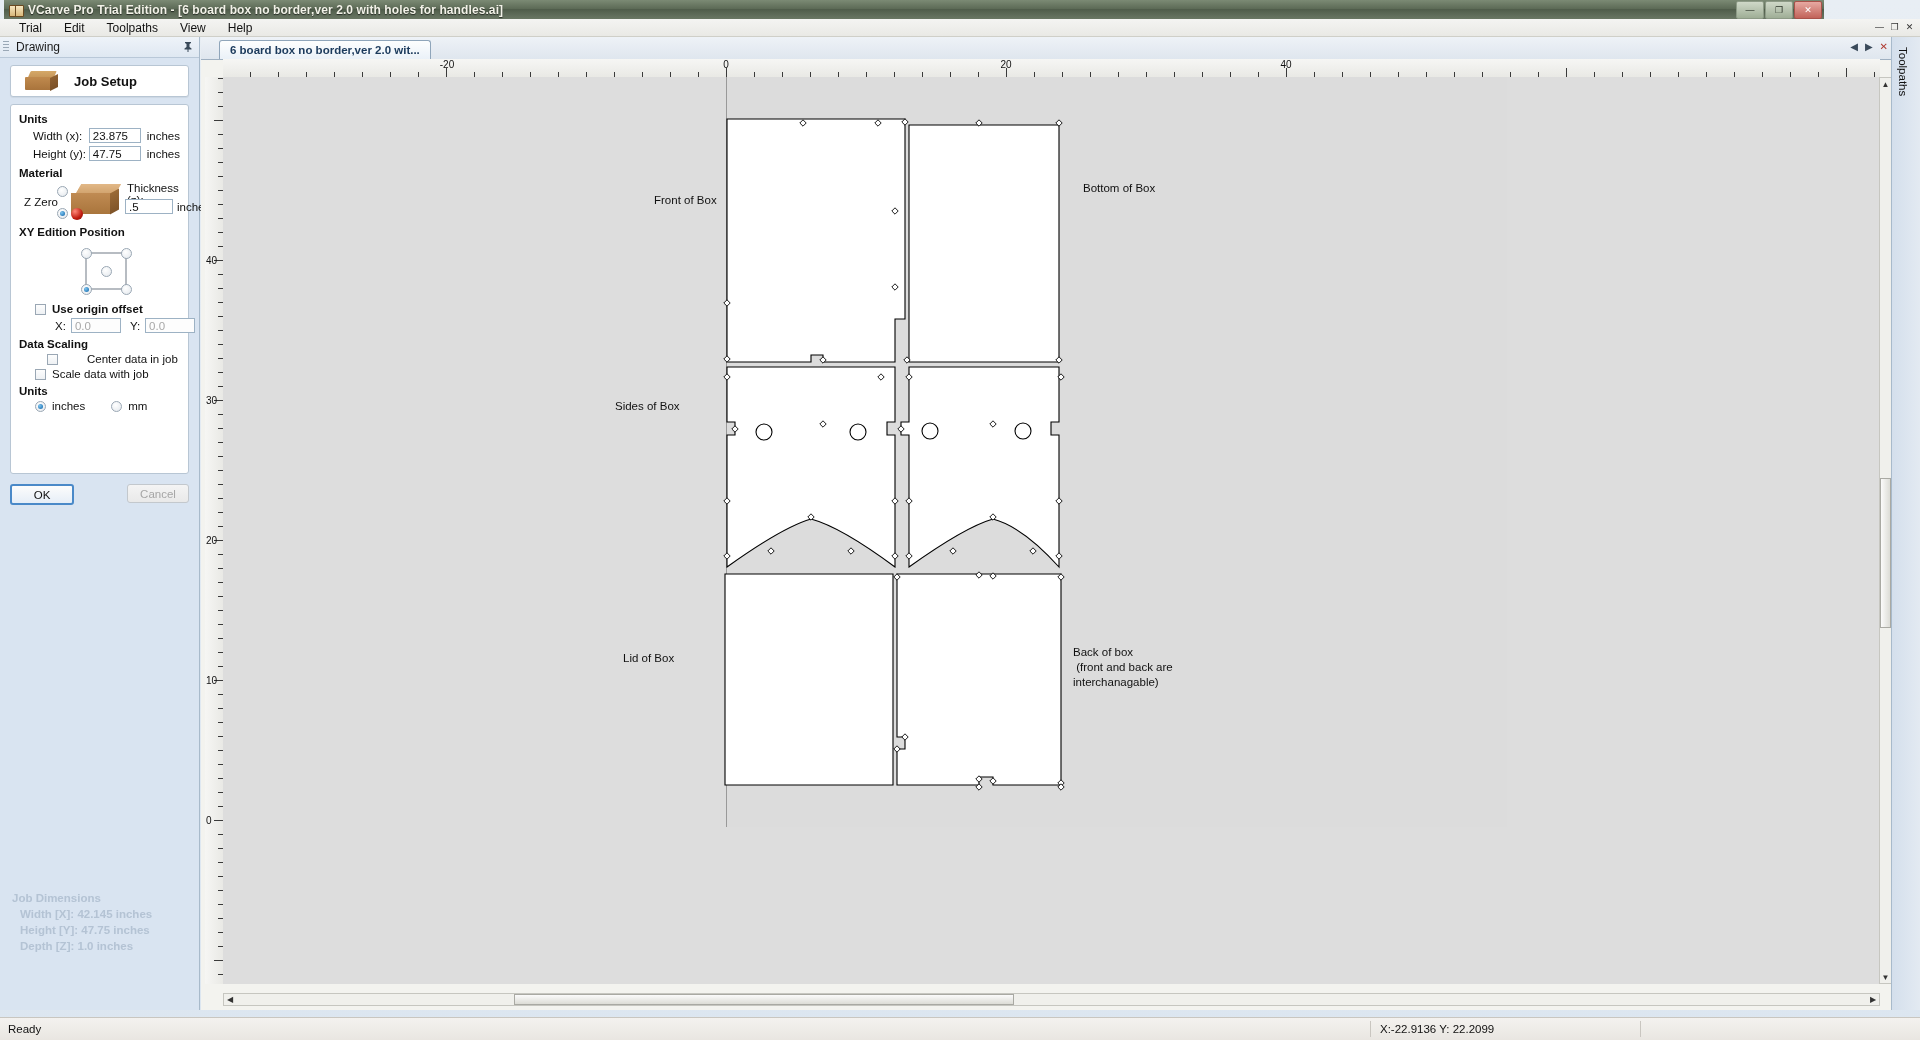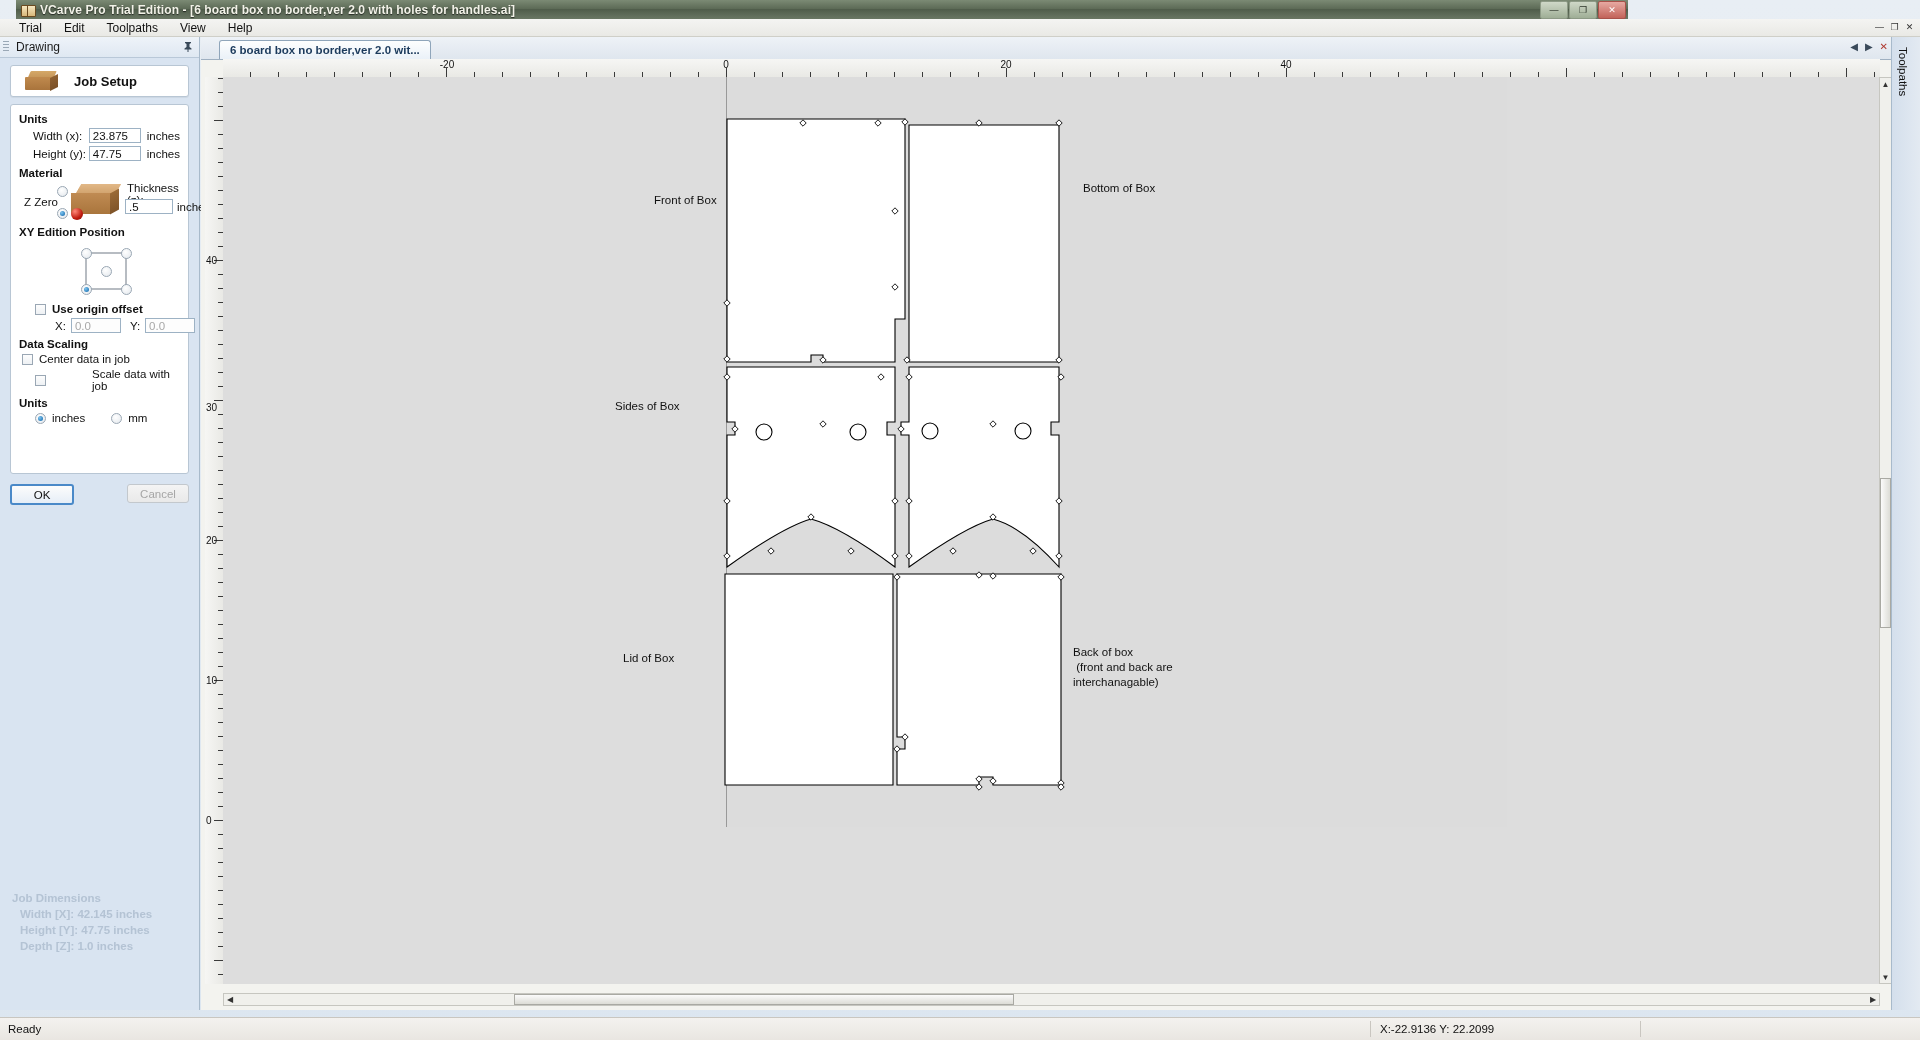--- a/index.html
+++ b/index.html
@@ -8,21 +8,21 @@
     font-family:"Liberation Sans", sans-serif;
     font-size:12px;
     background:#d4d0c8;
     overflow:hidden;
     -webkit-font-smoothing:none;
   }
   .app{position:relative;width:1920px;height:1040px;overflow:hidden;
        background:linear-gradient(#e8eef4,#dce6f0);}
 
   
-  .titlebar{position:absolute;left:16px;top:0;width:1612px;height:19px;
+  .titlebar{position:absolute;left:4px;top:0;width:1820px;height:19px;
     background:linear-gradient(#7b8a74,#5d6b57 45%,#4e5b49 46%,#6a7764);
     display:flex;align-items:center;}
   .titlebar-icon{width:16px;height:14px;margin:0 4px 0 4px;position:relative;}
   .titlebar-icon .bk{position:absolute;left:1px;top:2px;width:13px;height:10px;
     background:linear-gradient(#f6e7c0,#d8b77a);border:1px solid #6b4a20;border-radius:1px;}
   .titlebar-icon .bk:after{content:"";position:absolute;left:5px;top:0;width:1px;height:10px;background:#6b4a20;}
   .titlebar-text{color:#f2f2e8;font-size:12px;font-weight:bold;text-shadow:0 1px 1px rgba(0,0,0,.6);letter-spacing:.1px;}
   .win-btns{position:absolute;right:2px;top:1px;display:flex;gap:1px;}
   .win-btn{width:26px;height:16px;border:1px solid #8d9a86;border-radius:2px;
     background:linear-gradient(#cfd8c8,#9fae96);color:#2b3328;font-size:9px;
@@ -273,25 +273,25 @@
         <div class="chklab">Use origin offset</div>
       </div>
       <div class="row" style="margin-left:36px;">
         <div class="lbl">X:</div>
         <input class="tin dim" style="width: 50px; margin-left: 5px;" value="0.0">
         <div class="lbl" style="margin-left:9px;">Y:</div>
         <input class="tin dim" style="width: 50px; margin-left: 5px;" value="0.0">
       </div>
 
       <div class="sect-label" style="margin-top:5px;">Data Scaling</div>
-      <div class="row" style="margin-left:3px;">
+      <div class="row" style="margin-left:28px;gap:23px;">
         <div class="chk"></div>
         <div class="chklab norm">Center data in job</div>
       </div>
-      <div class="row" style="margin-left:16px;gap:40px;">
+      <div class="row" style="margin-left:16px;">
         <div class="chk"></div>
         <div class="chklab norm">Scale data with job</div>
       </div>
 
       <div class="sect-label" style="margin-top:5px;">Units</div>
       <div class="row" style="margin-left:16px;">
         <div class="radio on"></div>
         <div class="chklab norm">inches</div>
         <div class="radio" style="margin-left:26px;"></div>
         <div class="chklab norm">mm</div>
@@ -447,21 +447,21 @@
         <div class="rv-tick" style="top: 785px; width: 5px;"></div>
         <div class="rv-tick" style="top: 799px; width: 5px;"></div>
         <div class="rv-tick" style="top: 813px; width: 5px;"></div>
         <div class="rv-tick" style="top: 827px; width: 5px;"></div>
         <div class="rv-tick" style="top: 841px; width: 5px;"></div>
         <div class="rv-tick" style="top: 855px; width: 5px;"></div>
         <div class="rv-tick" style="top: 869px; width: 5px;"></div>
         <div class="rv-tick" style="top: 883px; width: 9px;"></div>
         <div class="rv-tick" style="top: 897px; width: 5px;"></div>
         <div class="rv-num" style="top: 183px;">40</div>
-        <div class="rv-num" style="top: 330px;">30</div>
+        <div class="rv-num" style="top: 323px;">30</div>
         <div class="rv-num" style="top: 463px;">20</div>
         <div class="rv-num" style="top: 603px;">10</div>
         <div class="rv-num" style="top: 743px;">0</div>
       </div>
 
     <div class="canvas" id="canvas">
       <div class="material-rect" id="material-rect" style="left: 503px; top: 0px; width: 780px; height: 750px;"></div>
       <svg id="parts-svg" width="1700" height="760">
         <g fill="#ffffff" stroke="#000000" stroke-width="1.1">
 

